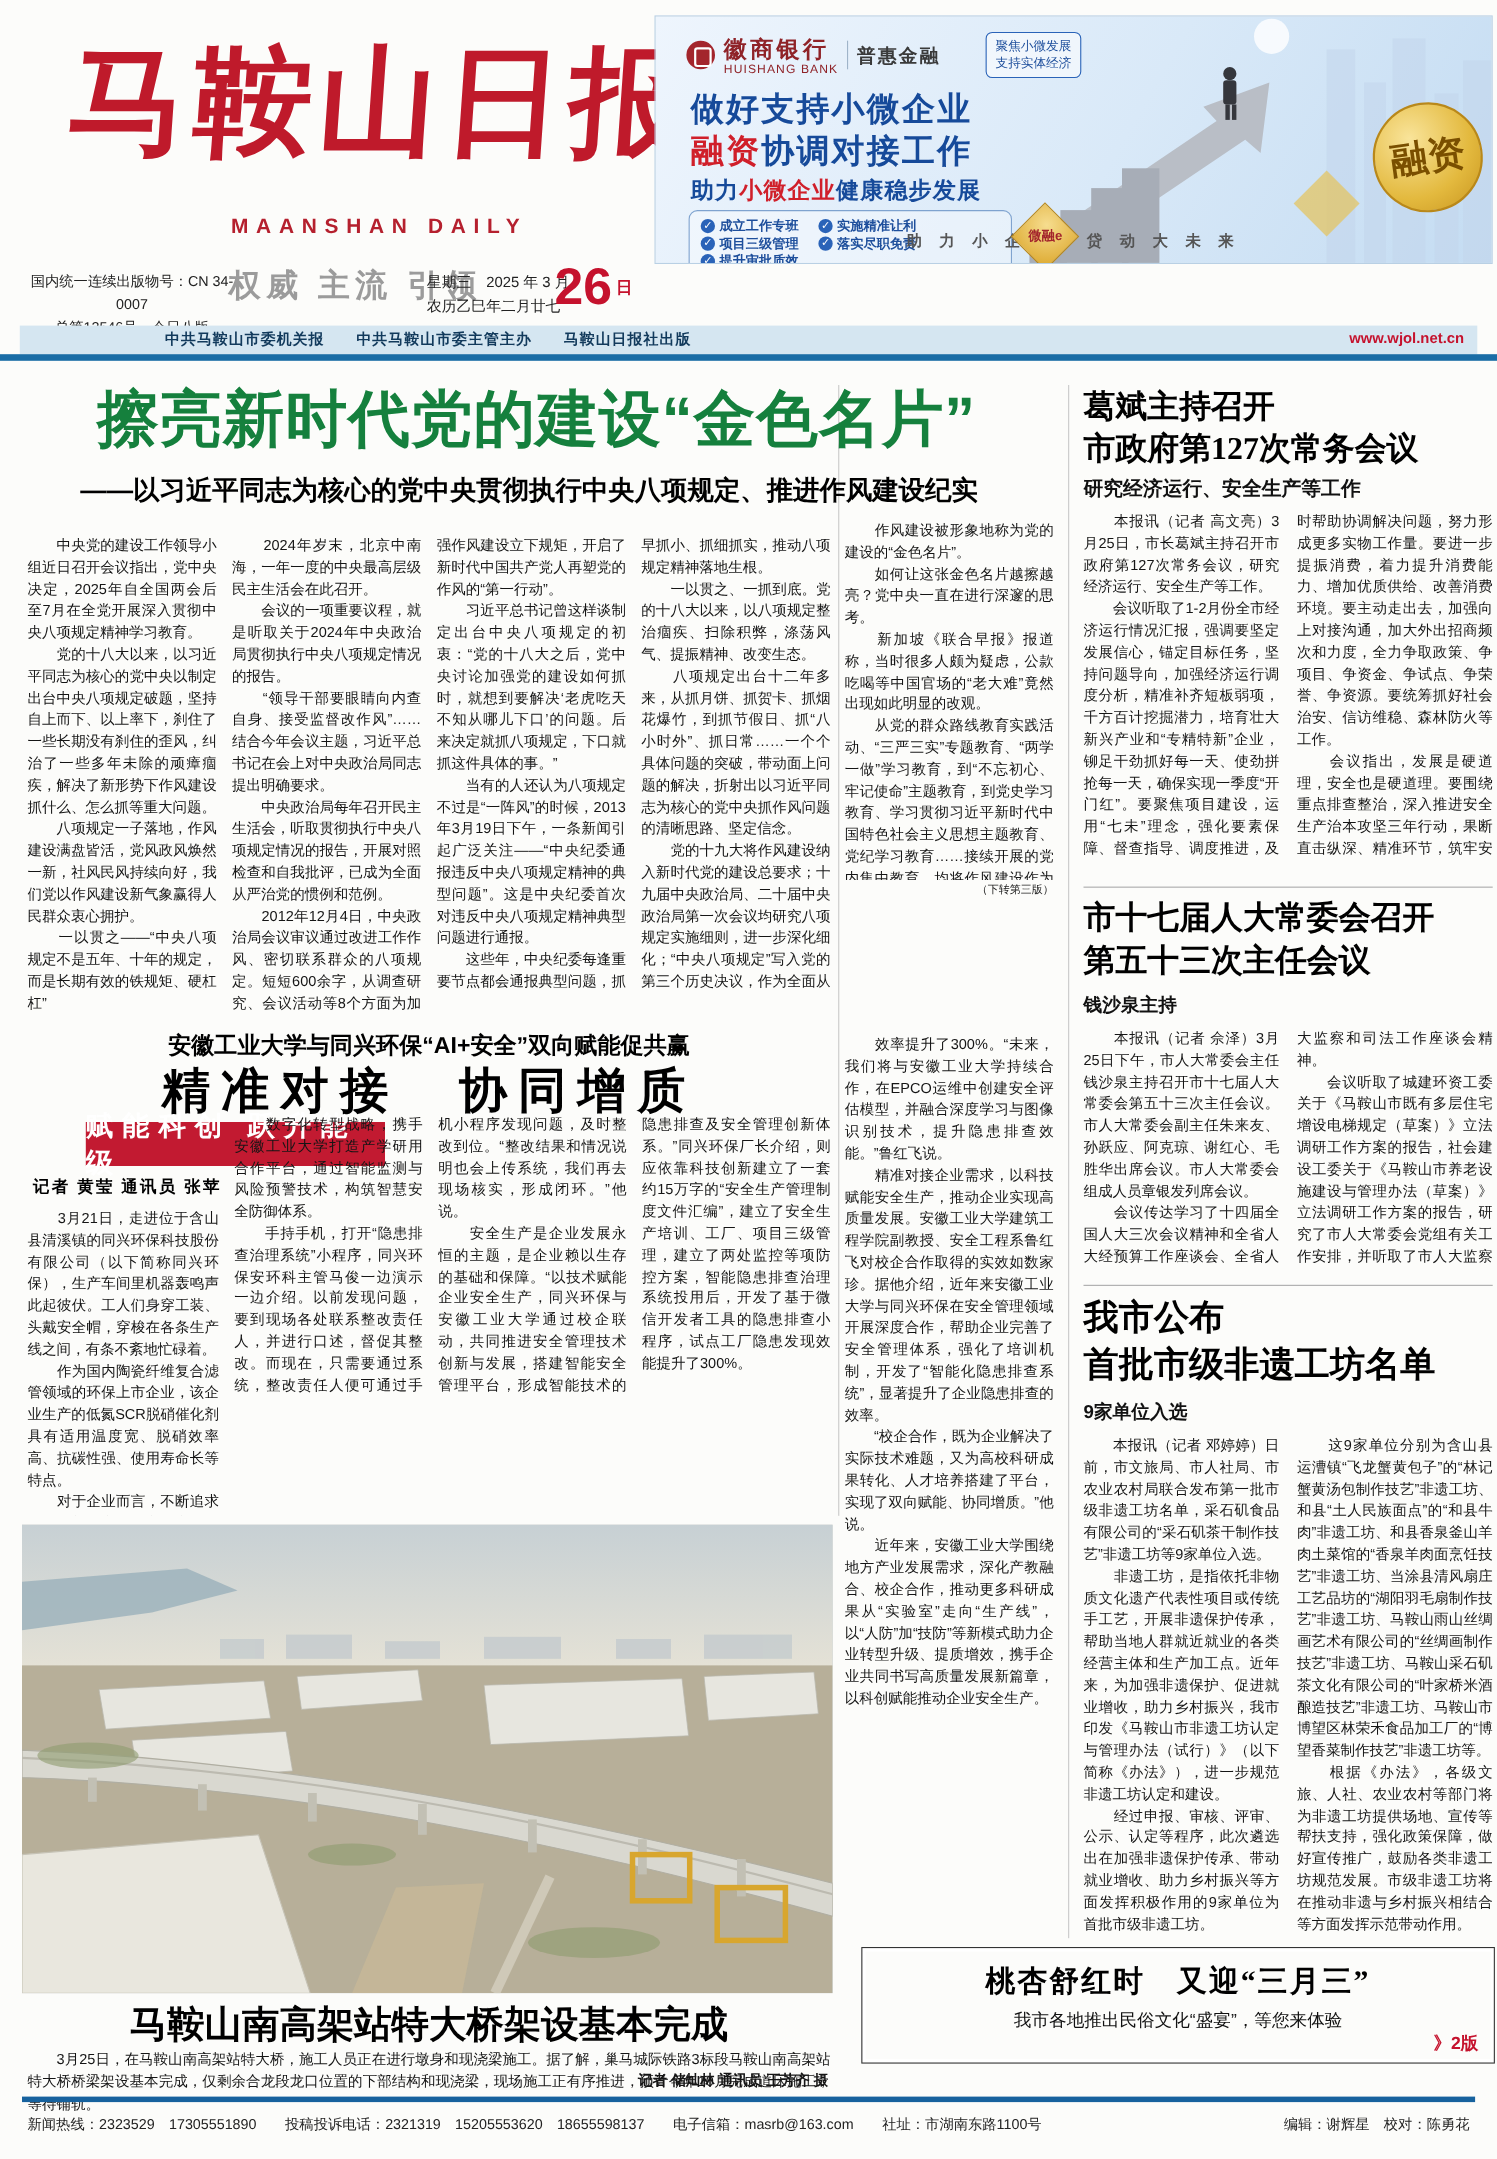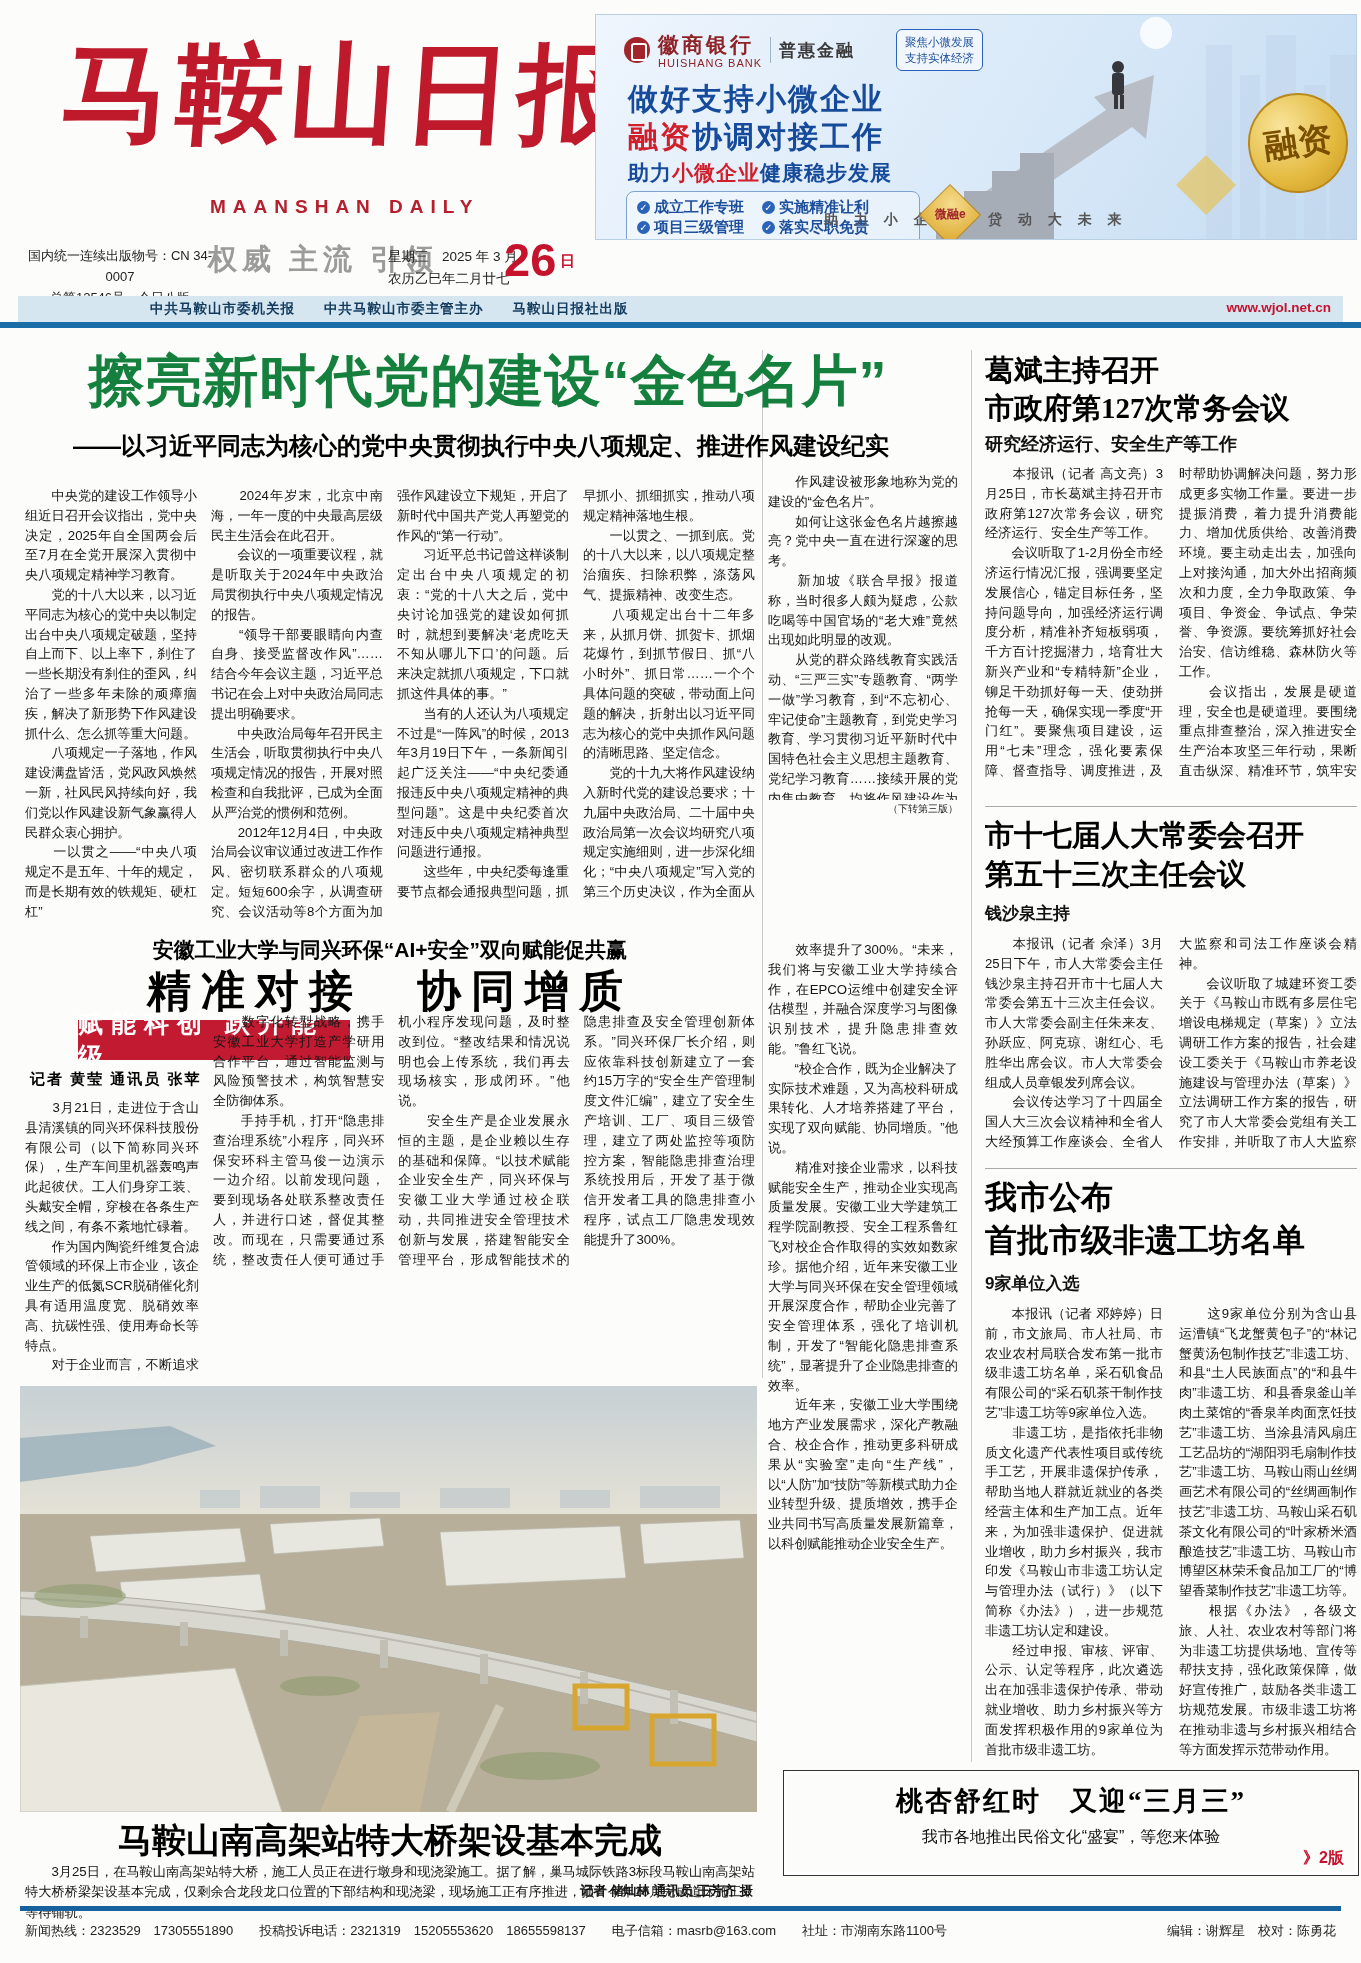--- a/index.html
+++ b/index.html
@@ -29,21 +29,21 @@
   .ad-bank-en{font-size:11px;color:#8f2328;letter-spacing:1px;margin-top:-2px;}
   .ad-sep{width:1px;height:26px;background:#9fb4c9;}
   .ad-tagline{font-size:17px;font-weight:700;color:#3a3a3a;letter-spacing:2px;}
   .ad-bubble{position:absolute;left:300px;top:14px;border:1px solid #2a63b8;border-radius:6px;padding:4px 8px;
       font-size:11.5px;line-height:1.4;color:#1e4f9c;background:rgba(255,255,255,.55);}
   .ad-h1{position:absolute;left:32px;top:64px;font-size:30px;font-weight:900;color:#164a9a;letter-spacing:2px;}
   .ad-h2{position:absolute;left:32px;top:102px;font-size:30px;font-weight:900;color:#164a9a;letter-spacing:2px;}
   .ad-h2 .red, .ad-h3 .red{color:#d01f2a;}
   .ad-h3{position:absolute;left:32px;top:144px;font-size:21px;font-weight:900;color:#164a9a;letter-spacing:1px;}
   .ad-checklist{position:absolute;left:30px;top:176px;width:272px;border:1px solid #7fa3cf;border-radius:8px;
-      padding:5px 10px;font-size:15px;font-weight:700;color:#1e4f9c;background:rgba(255,255,255,.35);}
+      padding:5px 10px;font-size:12px;font-weight:700;color:#1e4f9c;background:rgba(255,255,255,.35);}
   .ad-checklist .row{display:flex;gap:18px;line-height:1.35;}
   .chk::before{content:"✓";display:inline-block;width:13px;height:13px;margin-right:4px;border-radius:50%;
       background:#2a63b8;color:#fff;font-size:10px;line-height:13px;text-align:center;vertical-align:1px;}
   .ad-scene{position:absolute;right:0;top:0;width:450px;height:224px;}
   .ad-coin{position:absolute;right:8px;top:78px;width:96px;height:96px;border-radius:50%;
       background:radial-gradient(circle at 35% 30%,#f9e49a,#e3b93e 60%,#c8951f);border:2px solid #b9881a;
       display:flex;align-items:center;justify-content:center;font-size:34px;font-weight:900;color:#7a4f00;transform:rotate(-8deg);}
   .ad-diamond{position:absolute;left:332px;top:178px;width:42px;height:42px;transform:rotate(45deg);
       background:radial-gradient(circle at 35% 30%,#f6dd8f,#dca72c);border:1px solid #b9881a;}
   .ad-diamond span{position:absolute;left:0;top:12px;width:42px;transform:rotate(-45deg);text-align:center;
@@ -259,22 +259,22 @@
       <p>　　作为国内陶瓷纤维复合滤管领域的环保上市企业，该企业生产的低氮SCR脱硝催化剂具有适用温度宽、脱硝效率高、抗碳性强、使用寿命长等特点。</p>
       <p>　　对于企业而言，不断追求科技创新，永远是立身之本。以技术创新引领行业发展，同兴环保以科技创新为驱动，立足安全生产这一企业发展的生命线，同兴环保以科技创新为驱动，将安全管理融入发展战略。</p>
     </div>
   <div class="feat-cols bodytext">
       <p>　　数字化转型战略，携手安徽工业大学打造产学研用合作平台，通过智能监测与风险预警技术，构筑智慧安全防御体系。</p>
       <p>　　手持手机，打开“隐患排查治理系统”小程序，同兴环保安环科主管马俊一边演示一边介绍。以前发现问题，要到现场各处联系整改责任人，并进行口述，督促其整改。而现在，只需要通过系统，整改责任人便可通过手机小程序发现问题，及时整改到位。“整改结果和情况说明也会上传系统，我们再去现场核实，形成闭环。”他说。</p>
       <p>　　安全生产是企业发展永恒的主题，是企业赖以生存的基础和保障。“以技术赋能企业安全生产，同兴环保与安徽工业大学通过校企联动，共同推进安全管理技术创新与发展，搭建智能安全管理平台，形成智能技术的隐患排查及安全管理创新体系。”同兴环保厂长介绍，则应依靠科技创新建立了一套约15万字的“安全生产管理制度文件汇编”，建立了安全生产培训、工厂、项目三级管理，建立了两处监控等项防控方案，智能隐患排查治理系统投用后，开发了基于微信开发者工具的隐患排查小程序，试点工厂隐患发现效能提升了300%。</p>
     </div>
   <div class="feat-col5 bodytext">
       <p>　　效率提升了300%。“未来，我们将与安徽工业大学持续合作，在EPCO运维中创建安全评估模型，并融合深度学习与图像识别技术，提升隐患排查效能。”鲁红飞说。</p>
+      <p>　　精准对接企业需求，以科技赋能安全生产，推动企业实现高质量发展。安徽工业大学建筑工程学院副教授、安全工程系鲁红飞对校企合作取得的实效如数家珍。据他介绍，近年来安徽工业大学与同兴环保在安全管理领域开展深度合作，帮助企业完善了安全管理体系，强化了培训机制，开发了“智能化隐患排查系统”，显著提升了企业隐患排查的效率。</p>
       <p>　　“校企合作，既为企业解决了实际技术难题，又为高校科研成果转化、人才培养搭建了平台，实现了双向赋能、协同增质。”他说。</p>
-      <p>　　精准对接企业需求，以科技赋能安全生产，推动企业实现高质量发展。安徽工业大学建筑工程学院副教授、安全工程系鲁红飞对校企合作取得的实效如数家珍。据他介绍，近年来安徽工业大学与同兴环保在安全管理领域开展深度合作，帮助企业完善了安全管理体系，强化了培训机制，开发了“智能化隐患排查系统”，显著提升了企业隐患排查的效率。</p>
       <p>　　近年来，安徽工业大学围绕地方产业发展需求，深化产教融合、校企合作，推动更多科研成果从“实验室”走向“生产线”，以“人防”加“技防”等新模式助力企业转型升级、提质增效，携手企业共同书写高质量发展新篇章，以科创赋能推动企业安全生产。</p>
     </div>
 
   <div class="photo">
     <svg viewBox="0 0 737 426" preserveAspectRatio="none">
       <defs>
         <linearGradient id="sky" x1="0" y1="0" x2="0" y2="1">
           <stop offset="0" stop-color="#c7d0d4"></stop>
             <stop offset="1" stop-color="#e7e3d6"></stop>
         </linearGradient>

